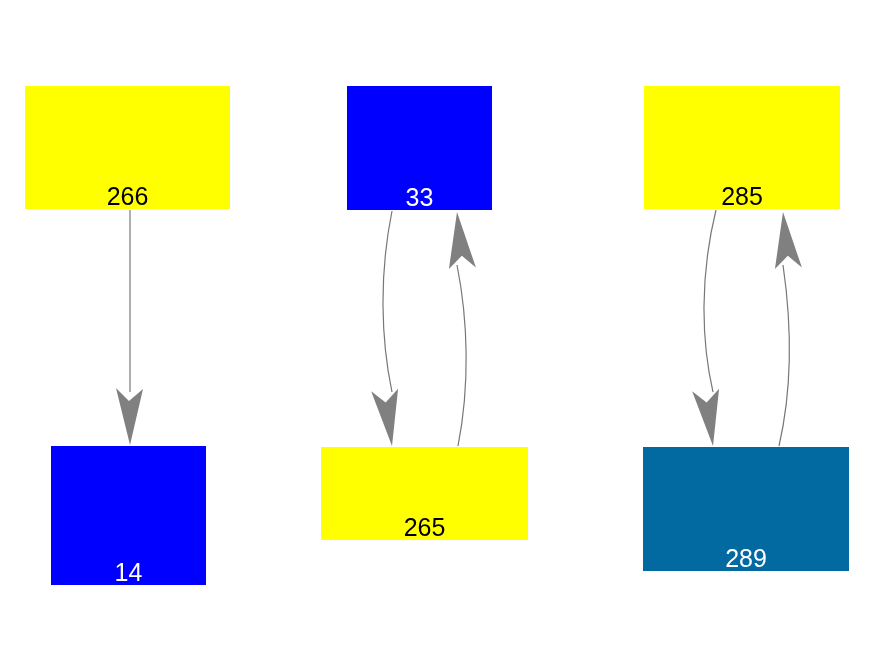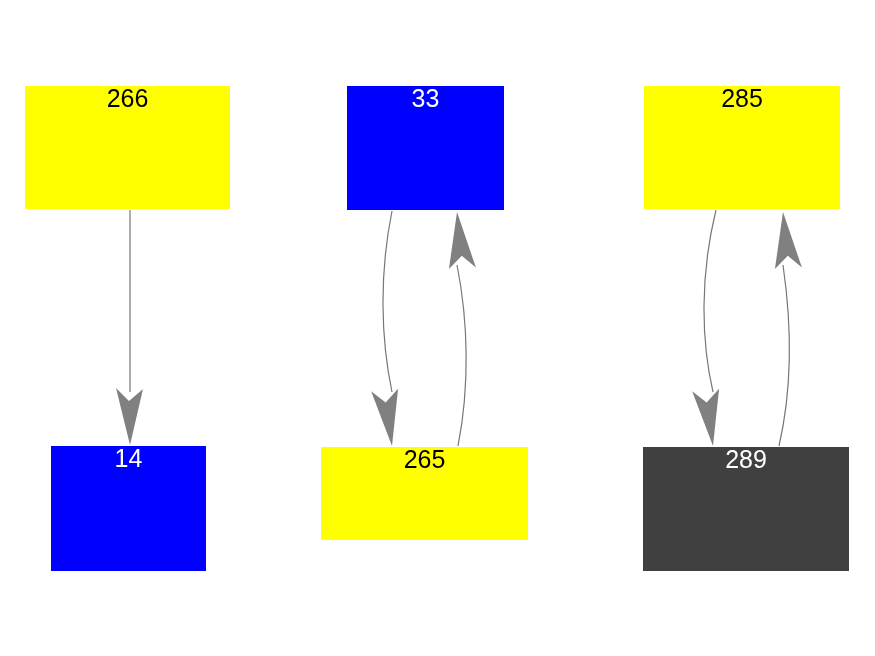--- a/index.html
+++ b/index.html
@@ -23,21 +23,21 @@
     position: absolute;
     left: 0;
     top: 0;
     width: 875px;
     height: 656px;
   }
   .graph-node {
     position: absolute;
     box-sizing: border-box;
     display: flex;
-    align-items: flex-start;
+    align-items: flex-end;
     justify-content: center;
   }
   .node-label {
     font-family: "Liberation Sans", sans-serif;
     font-size: 25px;
     line-height: 1;
     letter-spacing: 0px;
     user-select: none;
   }
   .node-yellow .node-label { color: #000000; }
@@ -72,30 +72,30 @@
         <g transform="translate(783,212) rotate(-185)">
           <path d="M 0,0 L -14,-57 L -1,-44 L 13,-56 Z" fill="#808080"></path>
         </g>
       </g>
   </svg>
 
   <div id="node-layer">
       <div class="graph-node node-yellow" style="left: 25px; top: 86px; width: 205px; height: 123px; background: rgb(255, 255, 0);">
         <span class="node-label">266</span>
       </div>
-      <div class="graph-node node-blue" style="left: 51px; top: 446px; width: 155px; height: 125px; background: rgb(0, 0, 255);">
+      <div class="graph-node node-blue" style="left: 51px; top: 446px; width: 155px; height: 139px; background: rgb(0, 0, 255);">
         <span class="node-label">14</span>
       </div>
-      <div class="graph-node node-blue" style="left: 347px; top: 86px; width: 157px; height: 124px; background: rgb(0, 0, 255);">
+      <div class="graph-node node-blue" style="left: 347px; top: 86px; width: 145px; height: 124px; background: rgb(0, 0, 255);">
         <span class="node-label">33</span>
       </div>
       <div class="graph-node node-yellow" style="left: 321px; top: 447px; width: 207px; height: 93px; background: rgb(255, 255, 0);">
         <span class="node-label">265</span>
       </div>
       <div class="graph-node node-yellow" style="left: 644px; top: 86px; width: 196px; height: 123px; background: rgb(255, 255, 0);">
         <span class="node-label">285</span>
       </div>
-      <div class="graph-node node-blue" style="left: 643px; top: 447px; width: 206px; height: 124px; background: #404040;">
+      <div class="graph-node node-blue" style="left: 643px; top: 447px; width: 206px; height: 124px; background: #0369a1;">
         <span class="node-label">289</span>
       </div>
     </div>
 
 </div>
 
 </body></html>

